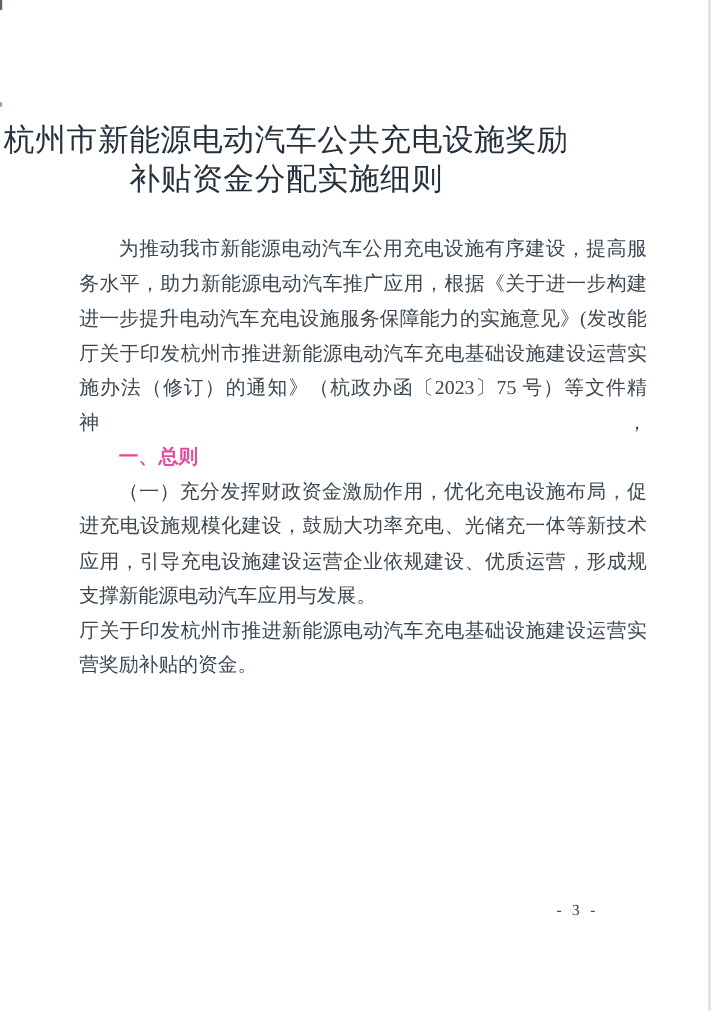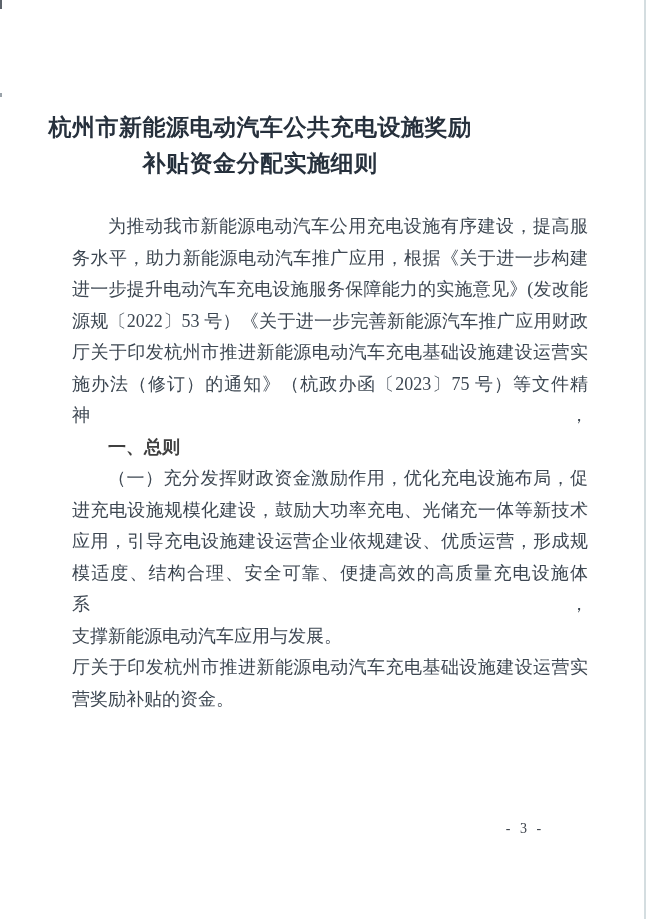--- a/index.html
+++ b/index.html
@@ -41,22 +41,22 @@
     height: 4px;
     background: #9aa3aa;
   }
   
   .doc-title {
     position: absolute;
     top: 110px;
     left: 0;
     width: 520px;
     text-align: center;
-    font-size: 23px;
-    font-weight: bold;
+    font-size: 28px;
+    font-weight: normal;
     line-height: 36px;
     color: #26303c;
     letter-spacing: 0.5px;
   }
   
   .doc-body {
     position: absolute;
     top: 211px;
     left: 72px;
     width: 516px;
@@ -73,21 +73,21 @@
     text-align-last: justify;
     text-justify: inter-character;
     font-family: Liberation Serif, serif;
   }
   .ln.ind {
     text-indent: 36px;
   }
   .ln.head {
     font-family: Liberation Serif, serif;
     font-weight: bold;
-    color: #404040;
+    color: #ec4899;
     text-align-last: left;
     white-space: nowrap;
   }
   
   .page-number {
     position: absolute;
     top: 821px;
     left: 0;
     width: 650px;
     text-align: center;
@@ -109,28 +109,26 @@
 
   <div class="doc-title">
     <div>杭州市新能源电动汽车公共充电设施奖励</div>
     <div>补贴资金分配实施细则</div>
   </div>
 
   <div class="doc-body">
     <div class="ln ind just">为推动我市新能源电动汽车公用充电设施有序建设，提高服</div>
     <div class="ln just">务水平，助力新能源电动汽车推广应用，根据《关于进一步构建</div>
     <div class="ln just">进一步提升电动汽车充电设施服务保障能力的实施意见》(发改能</div>
-    <div class="ln just">源规〔2022〕53 号）《关于进一步完善新能源汽车推广应用财政</div>
     <div class="ln just">厅关于印发杭州市推进新能源电动汽车充电基础设施建设运营实</div>
     <div class="ln just">施办法（修订）的通知》（杭政办函〔2023〕75 号）等文件精神，</div>
     <div class="ln ind head">一、总则</div>
     <div class="ln ind just">（一）充分发挥财政资金激励作用，优化充电设施布局，促</div>
     <div class="ln just">进充电设施规模化建设，鼓励大功率充电、光储充一体等新技术</div>
     <div class="ln just">应用，引导充电设施建设运营企业依规建设、优质运营，形成规</div>
-    <div class="ln just">模适度、结构合理、安全可靠、便捷高效的高质量充电设施体系，</div>
     <div class="ln">支撑新能源电动汽车应用与发展。</div>
     <div class="ln just">厅关于印发杭州市推进新能源电动汽车充电基础设施建设运营实</div>
     <div class="ln">营奖励补贴的资金。</div>
 
   </div>
 
   <div class="page-number">- 3 -</div>
 
 </div>
 

